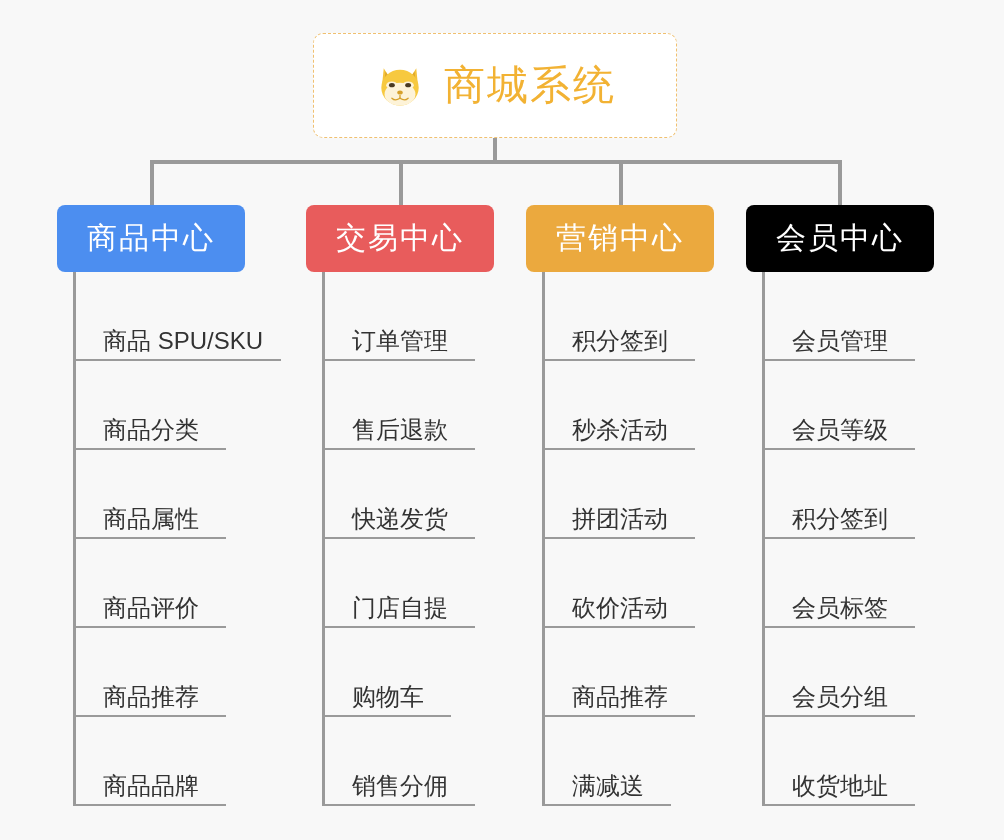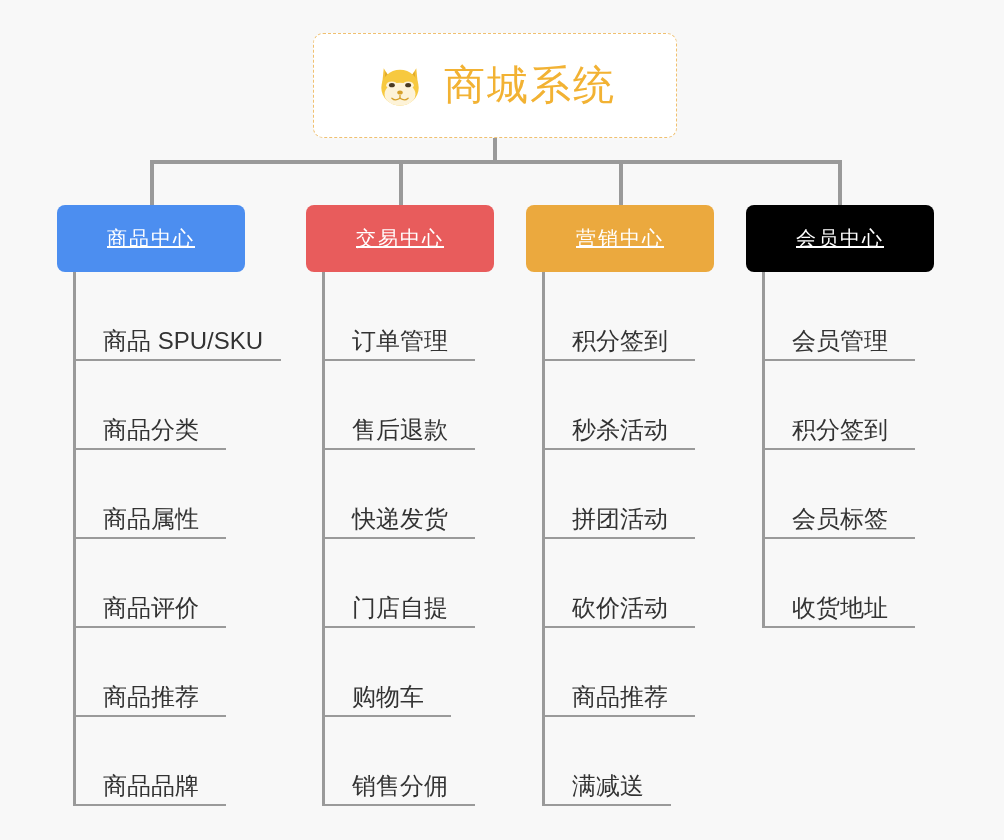--- a/index.html
+++ b/index.html
@@ -88,24 +88,23 @@
     width: 188px;
     height: 67px;
     border-radius: 8px;
     display: flex;
     align-items: center;
     justify-content: center;
     box-sizing: border-box;
   }
   .cat-label {
     color: #ffffff;
-    font-size: 20px;
+    font-size: 30px;
     letter-spacing: 2px;
     white-space: nowrap;
-    text-decoration: underline;
   }
 
   
   .leaf-list {
     position: relative;
     margin-left: 16px;
     padding-left: 0;
     border-left: 3px solid #9a9a9a;
     width: 172px;
     box-sizing: border-box;
@@ -269,25 +268,33 @@
       <div class="column" style="left: 746px;">
         <div class="cat-box" style="background: #000000;">
           <span class="cat-label">会员中心</span>
         </div>
         <div class="leaf-list">
           <div class="leaf-item">
             <span class="leaf-label">会员管理</span>
             <span class="leaf-rule" style="width: 150px;"></span>
           </div>
           <div class="leaf-item">
+            <span class="leaf-label">会员等级</span>
+            <span class="leaf-rule" style="width: 150px;"></span>
+          </div>
+          <div class="leaf-item">
             <span class="leaf-label">积分签到</span>
             <span class="leaf-rule" style="width: 150px;"></span>
           </div>
           <div class="leaf-item">
             <span class="leaf-label">会员标签</span>
+            <span class="leaf-rule" style="width: 150px;"></span>
+          </div>
+          <div class="leaf-item">
+            <span class="leaf-label">会员分组</span>
             <span class="leaf-rule" style="width: 150px;"></span>
           </div>
           <div class="leaf-item">
             <span class="leaf-label">收货地址</span>
             <span class="leaf-rule" style="width: 150px;"></span>
           </div>
         </div>
       </div>
     </div>
 

